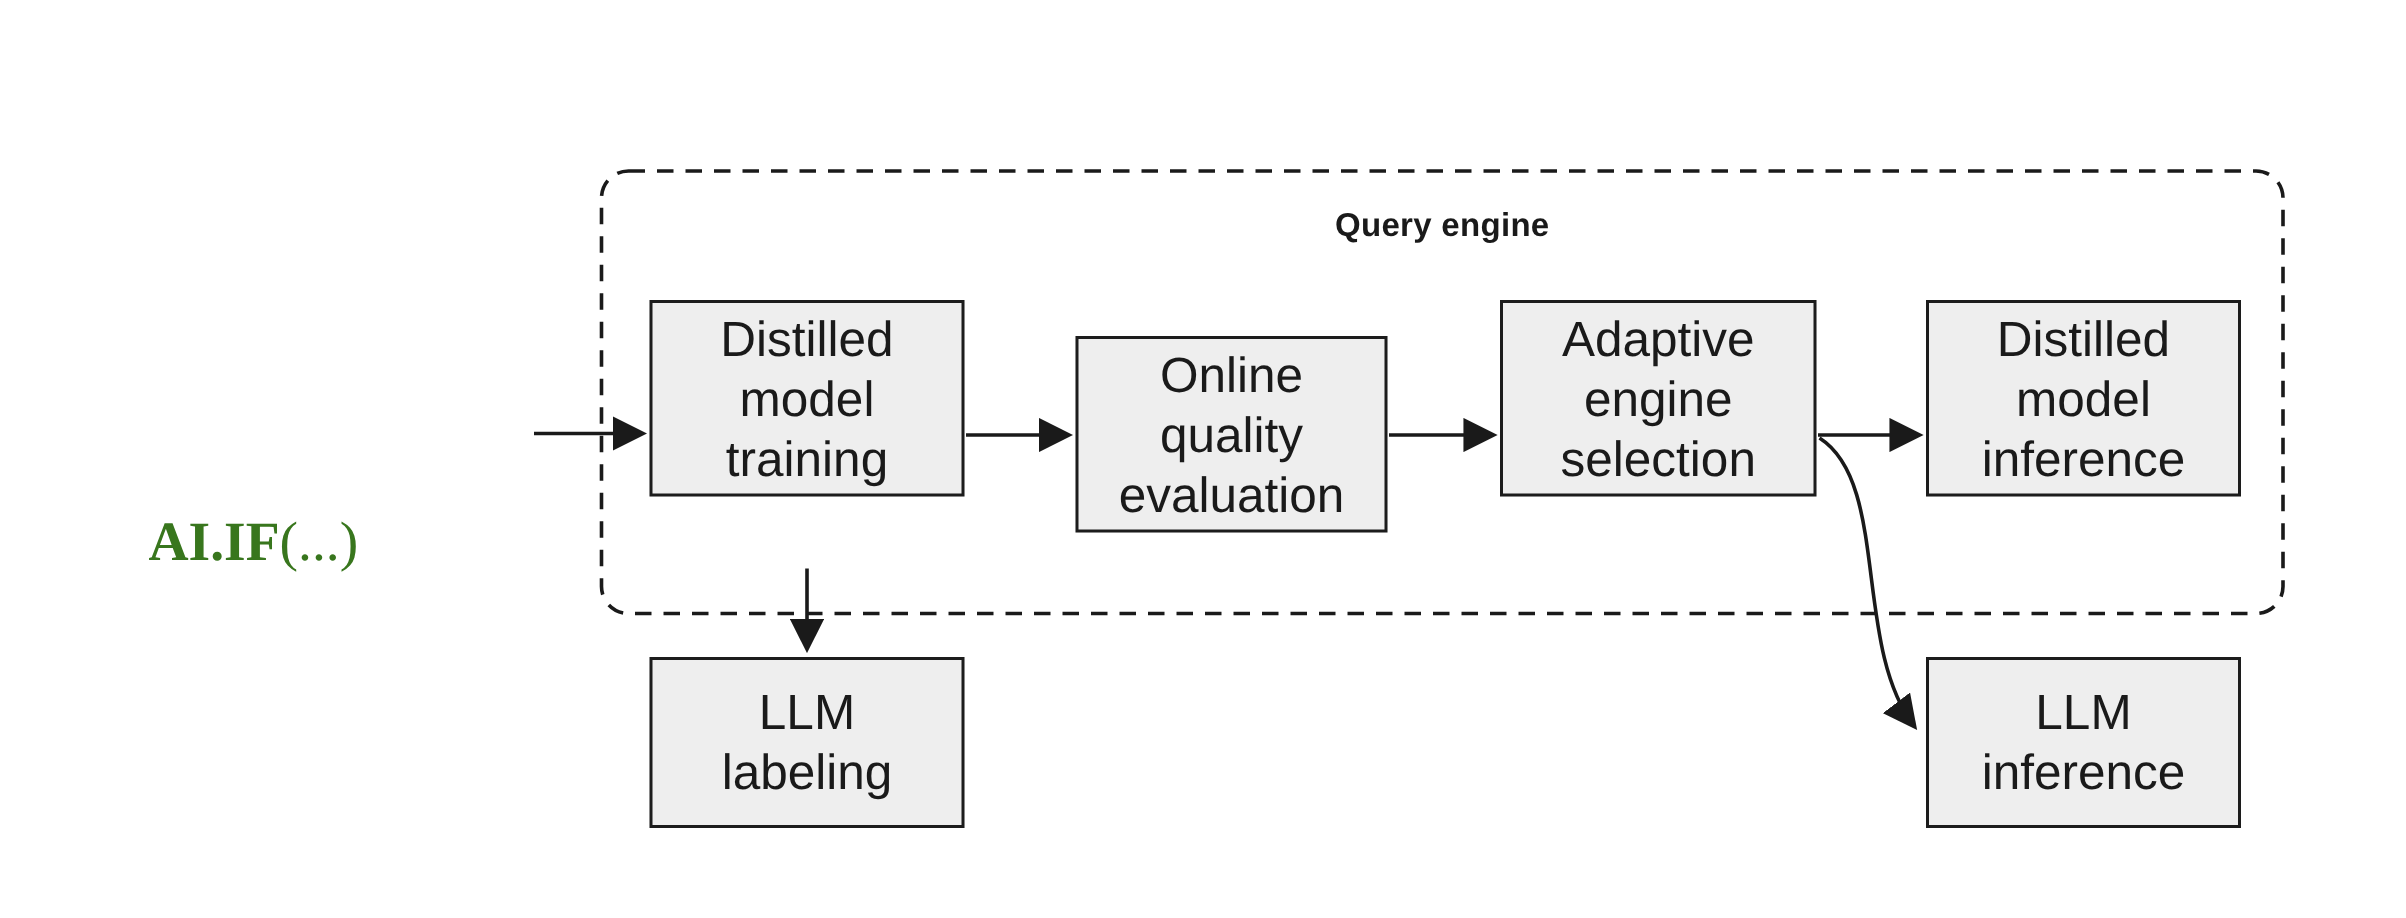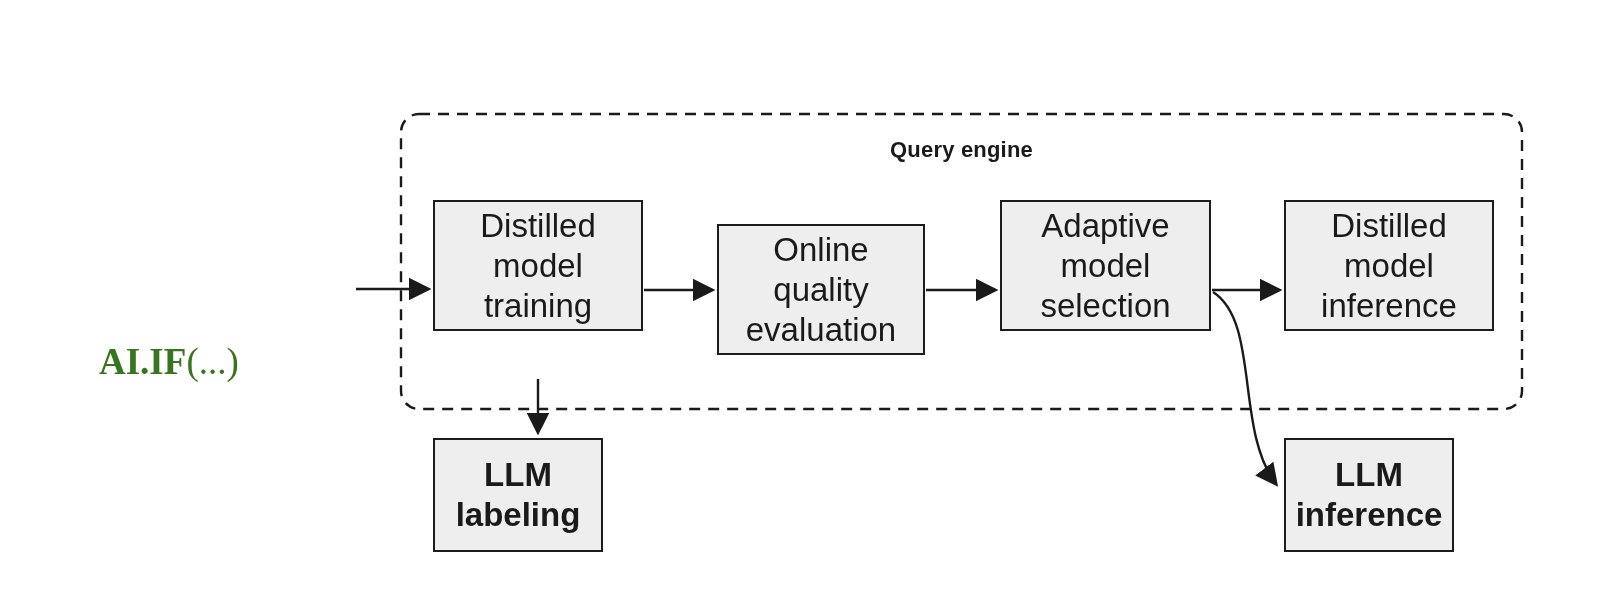--- a/index.html
+++ b/index.html
@@ -77,21 +77,21 @@
     text-align: center;
     font-size: 33px;
     line-height: 40px;
     white-space: pre-line;
   }
   .row-node { top: 200px; width: 210px; height: 131px; }
   #node-training   { left: 433px; }
   #node-evaluation { left: 717px; width: 208px; margin-top: 24px; }
   #node-selection  { left: 1000px; width: 211px; }
   #node-inference  { left: 1284px; }
-  .bottom-node { top: 438px; width: 170px; height: 114px; font-weight: bold; }
+  .bottom-node { top: 438px; width: 210px; height: 114px; }
   #node-llm-labeling   { left: 433px; }
   #node-llm-inference  { left: 1284px; }
 </style>
 </head>
 <body>
 
 <div class="canvas">
 
   <div class="code">
     <div class="indent"><span class="fn">AI.IF</span><span>(...)</span></div>
@@ -116,21 +116,21 @@
 
   <div class="engine-title">Query engine</div>
 
   <div class="node row-node" id="node-training">Distilled
 model
 training</div>
   <div class="node row-node" id="node-evaluation">Online
 quality
 evaluation</div>
   <div class="node row-node" id="node-selection">Adaptive
-model
+engine
 selection</div>
   <div class="node row-node" id="node-inference">Distilled
 model
 inference</div>
   <div class="node bottom-node" id="node-llm-labeling">LLM
 labeling</div>
   <div class="node bottom-node" id="node-llm-inference">LLM
 inference</div>
 
 </div>

